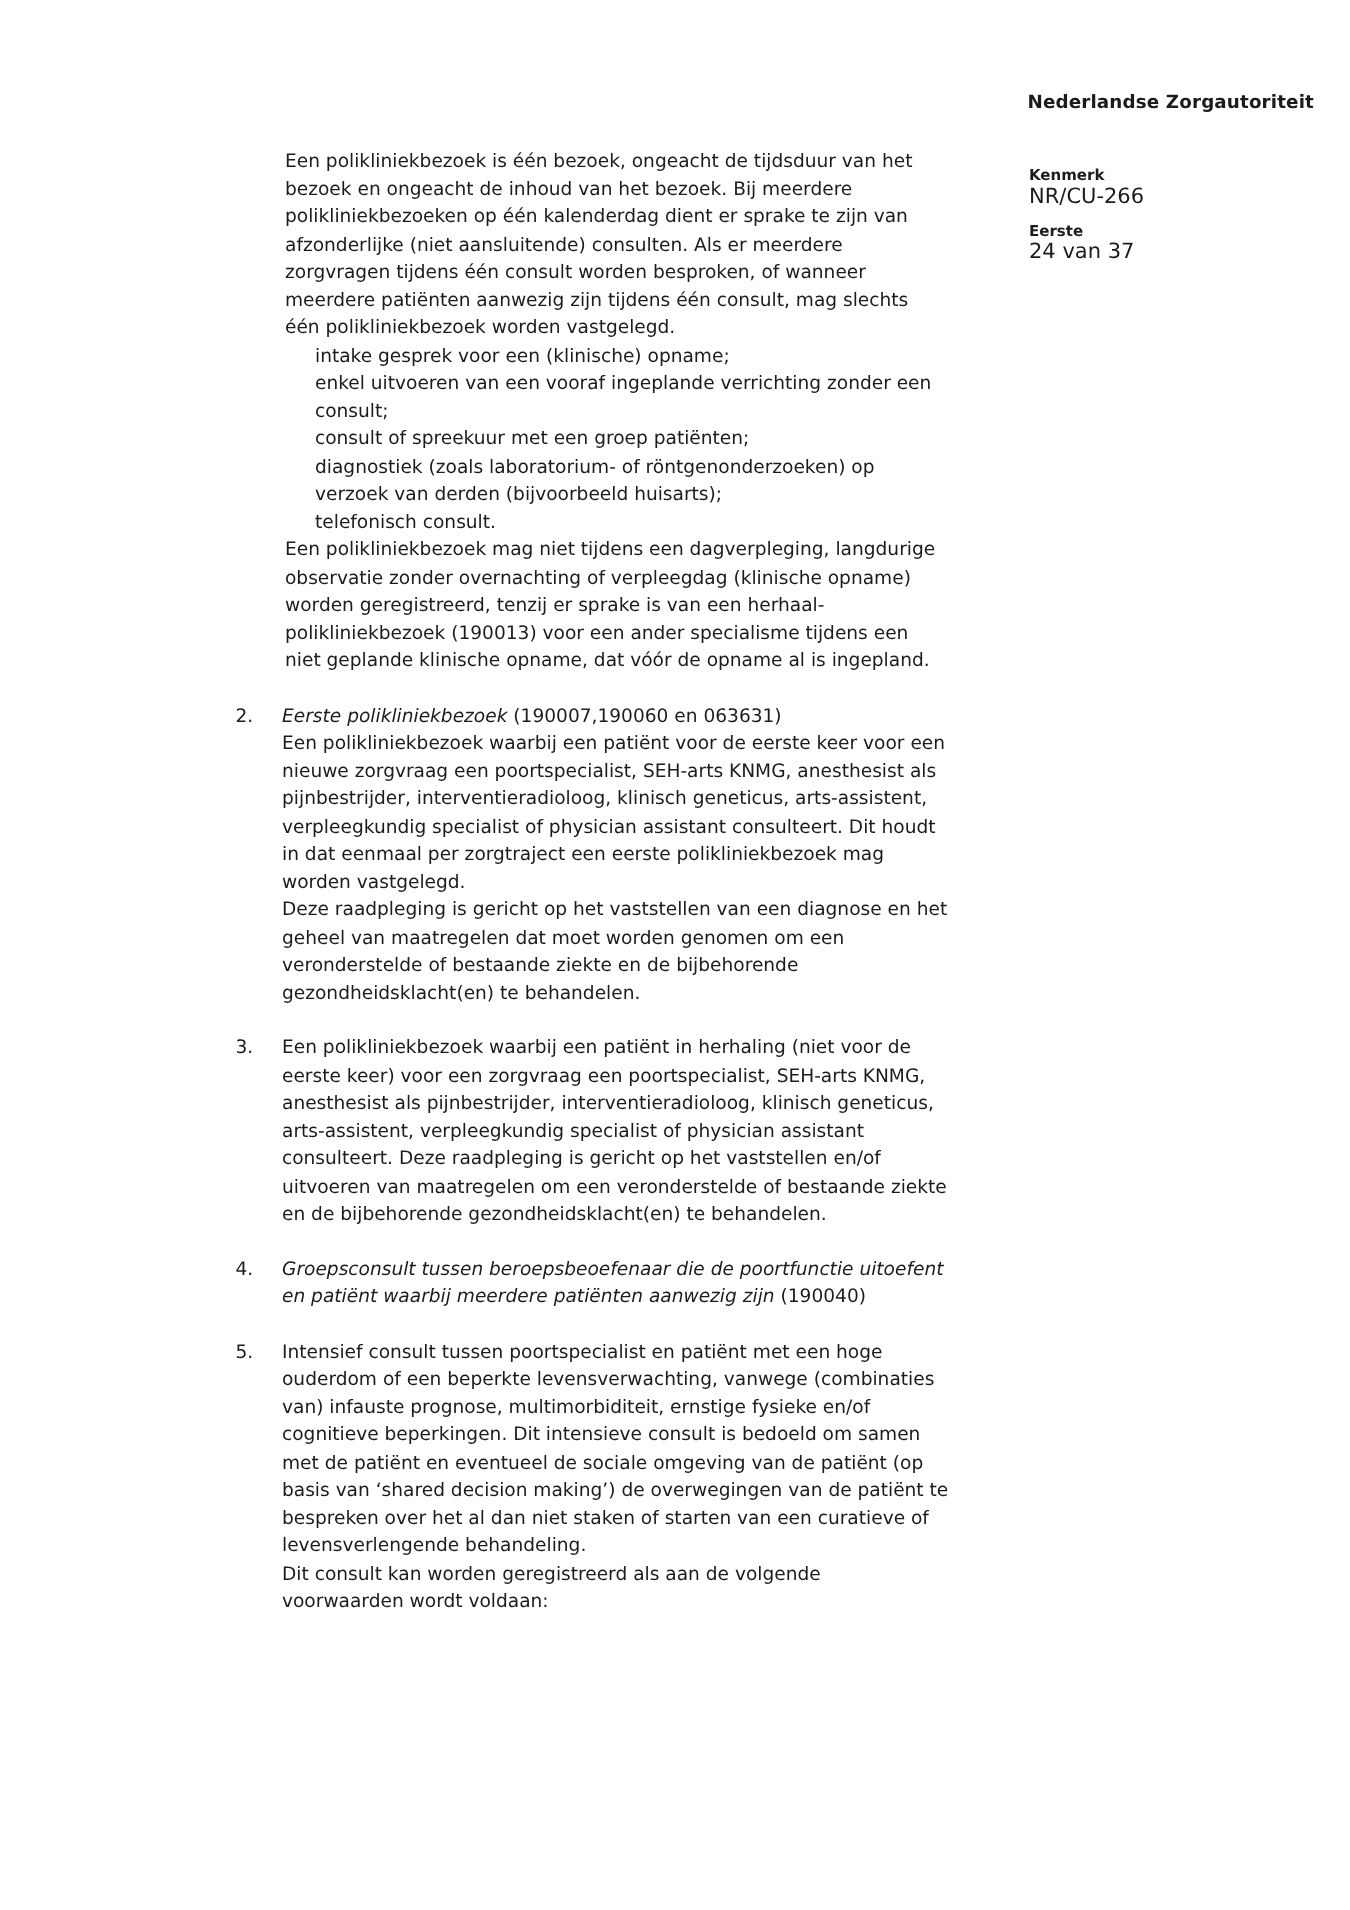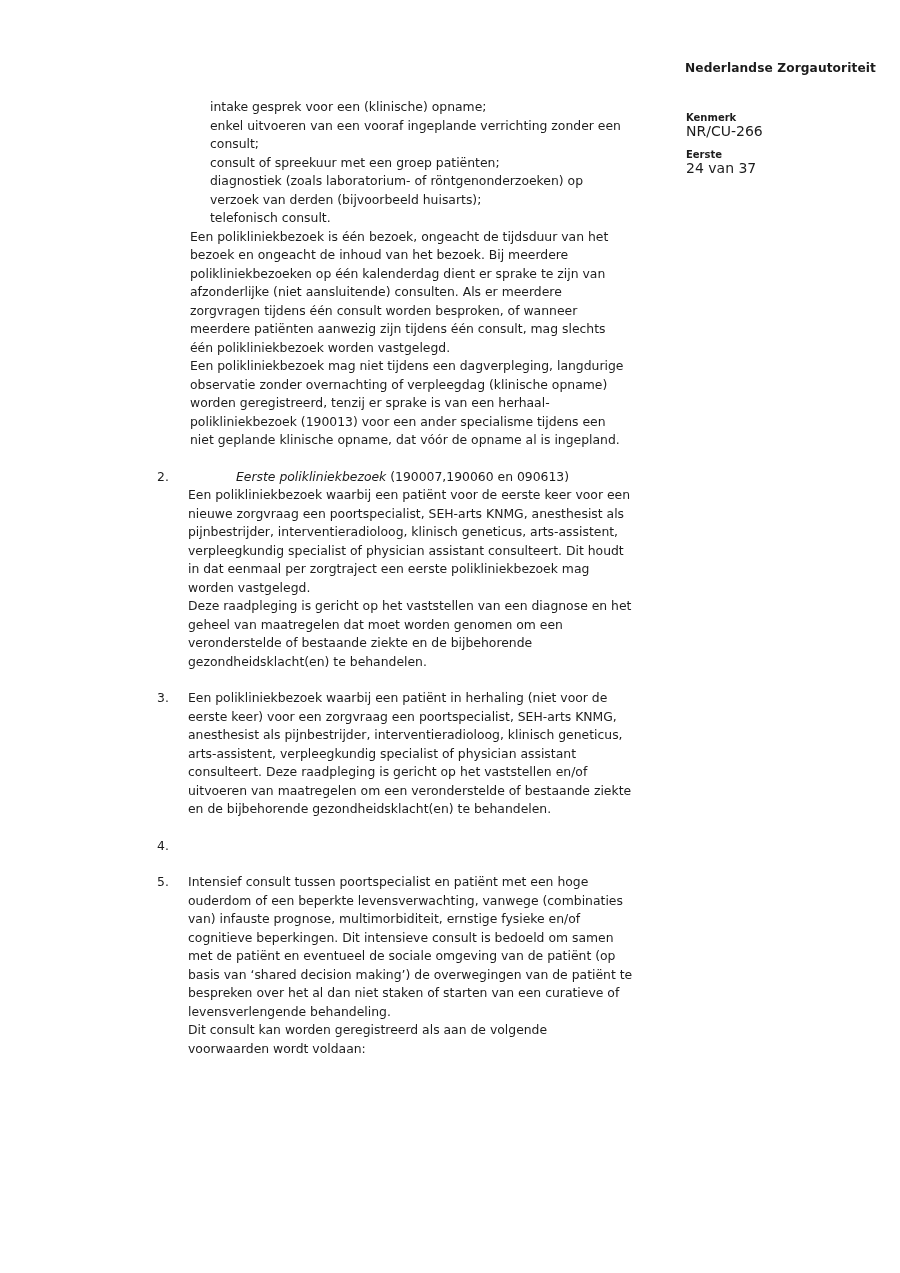--- a/index.html
+++ b/index.html
@@ -49,64 +49,64 @@
     width: 528px;
     font-size: 12.4px;
     line-height: 18.5px;
   }
   .pre { white-space: pre-line; }
   .indent-sub  { margin-left: 53px; }
   .indent-para { margin-left: 33px; }
   .section { display: flex; margin-top: 18px; }
   .sec-num { width: 31px; flex: none; }
   .sec-body { flex: 1; }
-  .sec-title .it { font-style: italic; margin-left: 48px; }
+  .sec-title .it { font-style: italic; }
 </style>
 </head>
 <body>
 
 <div class="page">
 
   <div class="brand">Nederlandse Zorgautoriteit</div>
 
   <div class="meta">
     <div class="label">Kenmerk</div>
     <div class="value">NR/CU-266</div>
     <div class="label">Eerste</div>
     <div class="value">24 van 37</div>
   </div>
 
   <div class="main">
 
+    <div class="pre indent-para">Een polikliniekbezoek is één bezoek, ongeacht de tijdsduur van het
+bezoek en ongeacht de inhoud van het bezoek. Bij meerdere
+polikliniekbezoeken op één kalenderdag dient er sprake te zijn van
+afzonderlijke (niet aansluitende) consulten. Als er meerdere
+zorgvragen tijdens één consult worden besproken, of wanneer
+meerdere patiënten aanwezig zijn tijdens één consult, mag slechts
+één polikliniekbezoek worden vastgelegd.</div>
+
     <div class="pre indent-sub">intake gesprek voor een (klinische) opname;
 enkel uitvoeren van een vooraf ingeplande verrichting zonder een
 consult;
 consult of spreekuur met een groep patiënten;
 diagnostiek (zoals laboratorium- of röntgenonderzoeken) op
 verzoek van derden (bijvoorbeeld huisarts);
 telefonisch consult.</div>
-
-    <div class="pre indent-para">Een polikliniekbezoek is één bezoek, ongeacht de tijdsduur van het
-bezoek en ongeacht de inhoud van het bezoek. Bij meerdere
-polikliniekbezoeken op één kalenderdag dient er sprake te zijn van
-afzonderlijke (niet aansluitende) consulten. Als er meerdere
-zorgvragen tijdens één consult worden besproken, of wanneer
-meerdere patiënten aanwezig zijn tijdens één consult, mag slechts
-één polikliniekbezoek worden vastgelegd.</div>
 
     <div class="pre indent-para">Een polikliniekbezoek mag niet tijdens een dagverpleging, langdurige
 observatie zonder overnachting of verpleegdag (klinische opname)
 worden geregistreerd, tenzij er sprake is van een herhaal-
 polikliniekbezoek (190013) voor een ander specialisme tijdens een
 niet geplande klinische opname, dat vóór de opname al is ingepland.</div>
 
     <div class="section">
       <div class="sec-num">2.</div>
       <div class="sec-body">
-        <div class="sec-title pre"><span class="it">Eerste polikliniekbezoek</span><span> (190007,190060 en 090613)</span></div>
+        <div class="sec-title pre"><span class="it">Eerste polikliniekbezoek</span><span> (190007,190060 en 063631)</span></div>
         <div class="pre">Een polikliniekbezoek waarbij een patiënt voor de eerste keer voor een
 nieuwe zorgvraag een poortspecialist, SEH-arts KNMG, anesthesist als
 pijnbestrijder, interventieradioloog, klinisch geneticus, arts-assistent,
 verpleegkundig specialist of physician assistant consulteert. Dit houdt
 in dat eenmaal per zorgtraject een eerste polikliniekbezoek mag
 worden vastgelegd.
 Deze raadpleging is gericht op het vaststellen van een diagnose en het
 geheel van maatregelen dat moet worden genomen om een
 veronderstelde of bestaande ziekte en de bijbehorende
 gezondheidsklacht(en) te behandelen.</div>
@@ -122,20 +122,22 @@
 arts-assistent, verpleegkundig specialist of physician assistant
 consulteert. Deze raadpleging is gericht op het vaststellen en/of
 uitvoeren van maatregelen om een veronderstelde of bestaande ziekte
 en de bijbehorende gezondheidsklacht(en) te behandelen.</div>
       </div>
     </div>
 
     <div class="section">
       <div class="sec-num">4.</div>
       <div class="sec-body">
+        <div class="sec-title pre"><span class="it">Groepsconsult tussen beroepsbeoefenaar die de poortfunctie uitoefent
+en patiënt waarbij meerdere patiënten aanwezig zijn</span><span> (190040)</span></div>
       </div>
     </div>
 
     <div class="section">
       <div class="sec-num">5.</div>
       <div class="sec-body">
         <div class="pre">Intensief consult tussen poortspecialist en patiënt met een hoge
 ouderdom of een beperkte levensverwachting, vanwege (combinaties
 van) infauste prognose, multimorbiditeit, ernstige fysieke en/of
 cognitieve beperkingen. Dit intensieve consult is bedoeld om samen

